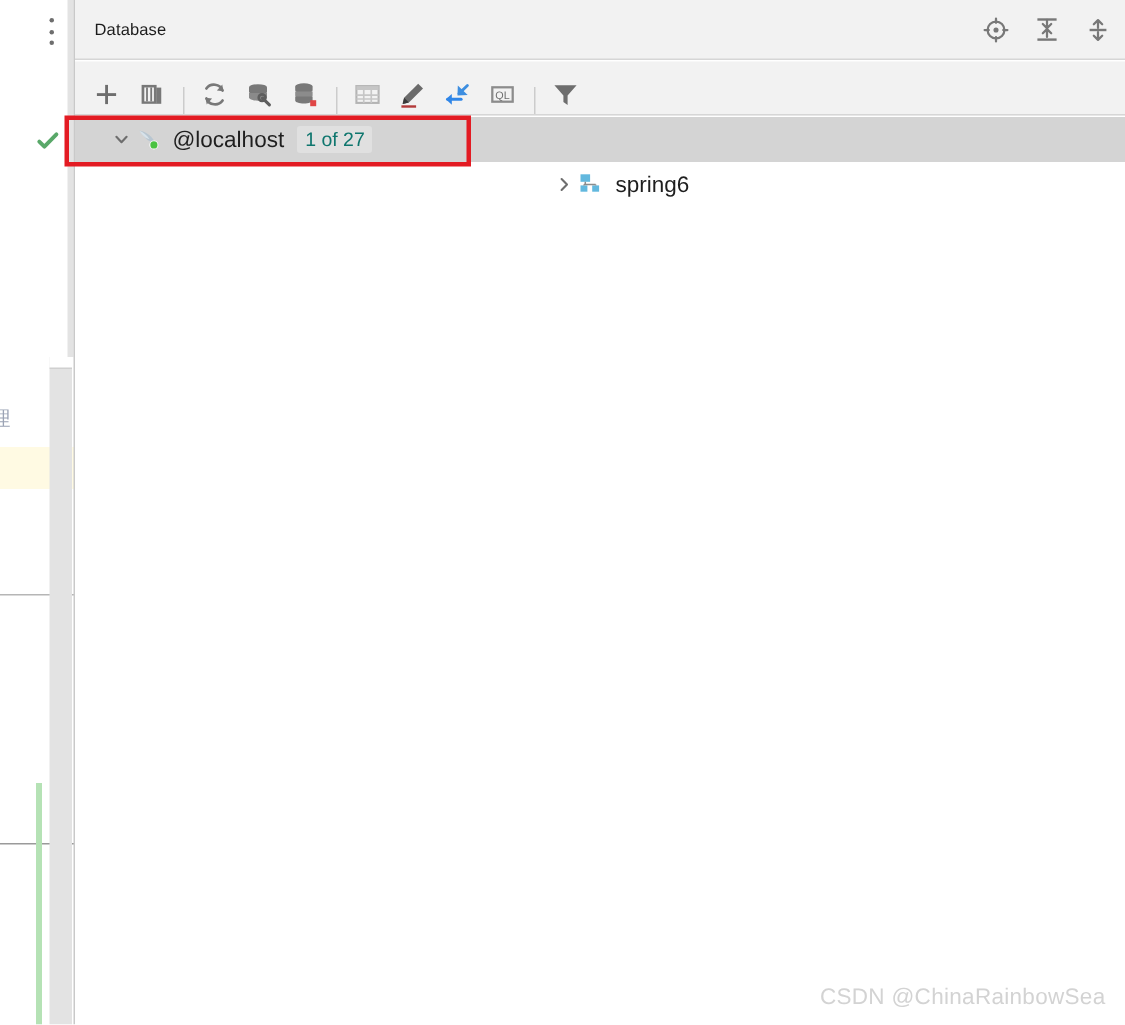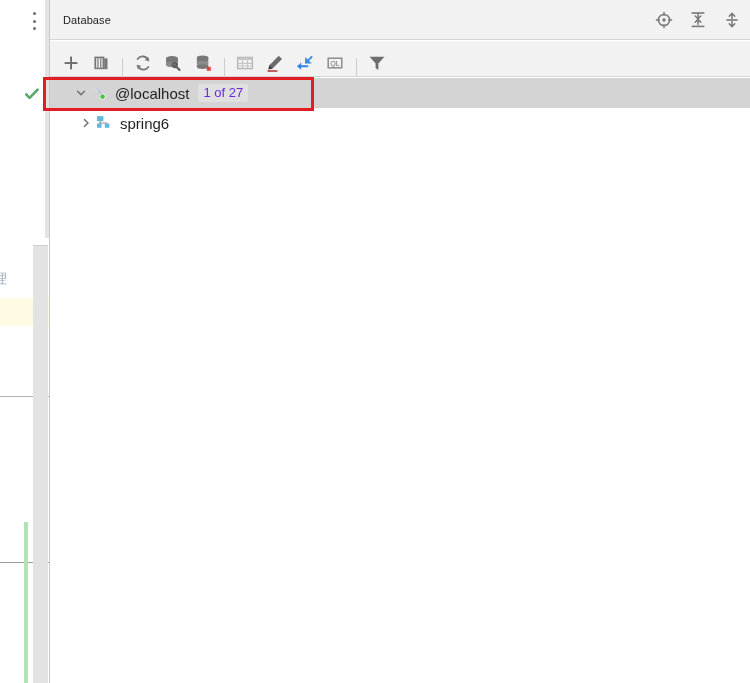--- a/index.html
+++ b/index.html
@@ -197,27 +197,27 @@
     width: 18px; height: 18px;
     margin-right: 7px;
     flex: 0 0 auto;
     display: flex; align-items: center; justify-content: center;
     position: relative;
   }
   .tree-label { font-family: "Liberation Sans", sans-serif; }
   .tree-sub {
     margin-left: 9px;
     font-size: 13px;
-    color: #6d28d9;
+    color: #0f766e;
     background: #e0e0e0;
     padding: 1px 5px 2px 5px;
     border-radius: 2px;
   }
   .indent-1 { padding-left: 22px; }
-  .indent-2 { padding-left: 27px; }
+  .indent-2 { padding-left: 27px; justify-content: center; }
 
   
   .annot-rect {
     position: absolute;
     left: 43px; top: 77px;
     width: 271px; height: 34px;
     border: 3px solid #e31b23;
     pointer-events: none;
     z-index: 30;
   }
@@ -430,14 +430,15 @@
   </div>
 
   <div class="rail-menu">
     <i></i>
       <i></i>
       <i></i>
   </div>
 
   <div class="annot-rect"></div>
 
+  <div class="watermark">CSDN @ChinaRainbowSea</div>
 
 </div>
 
 </body></html>

